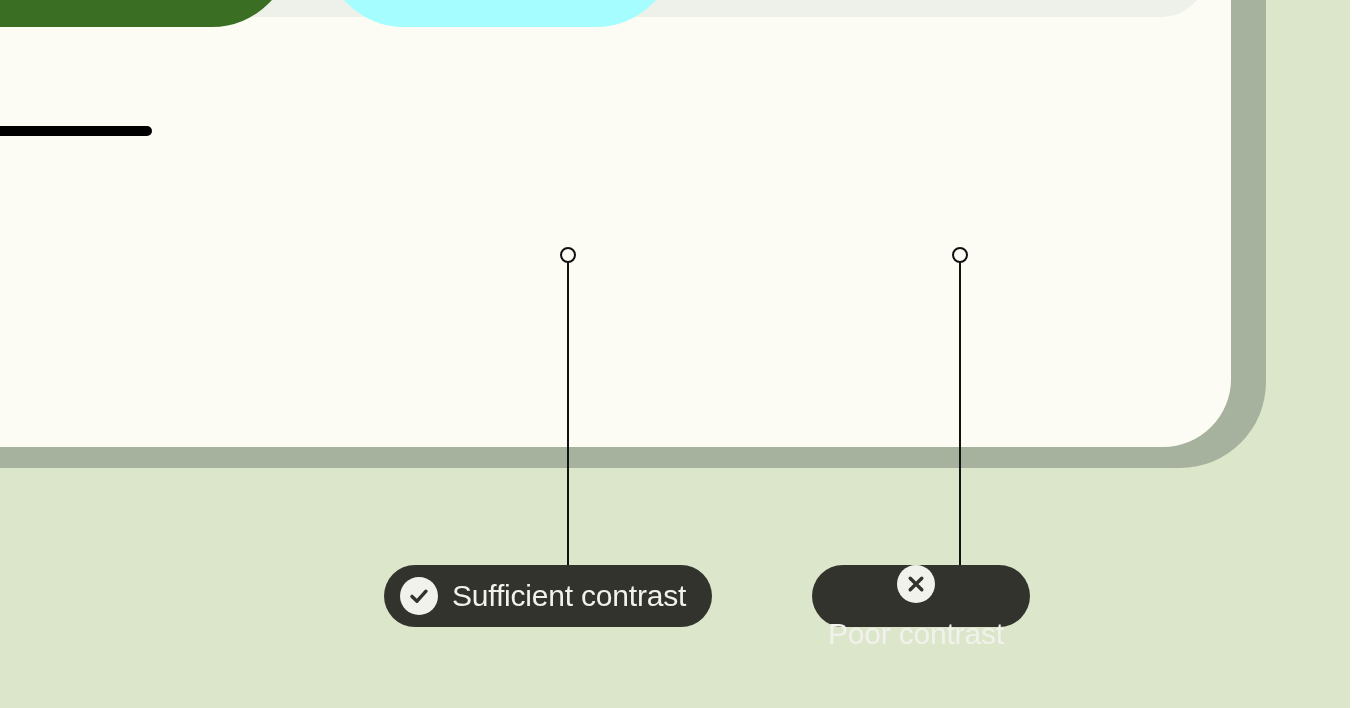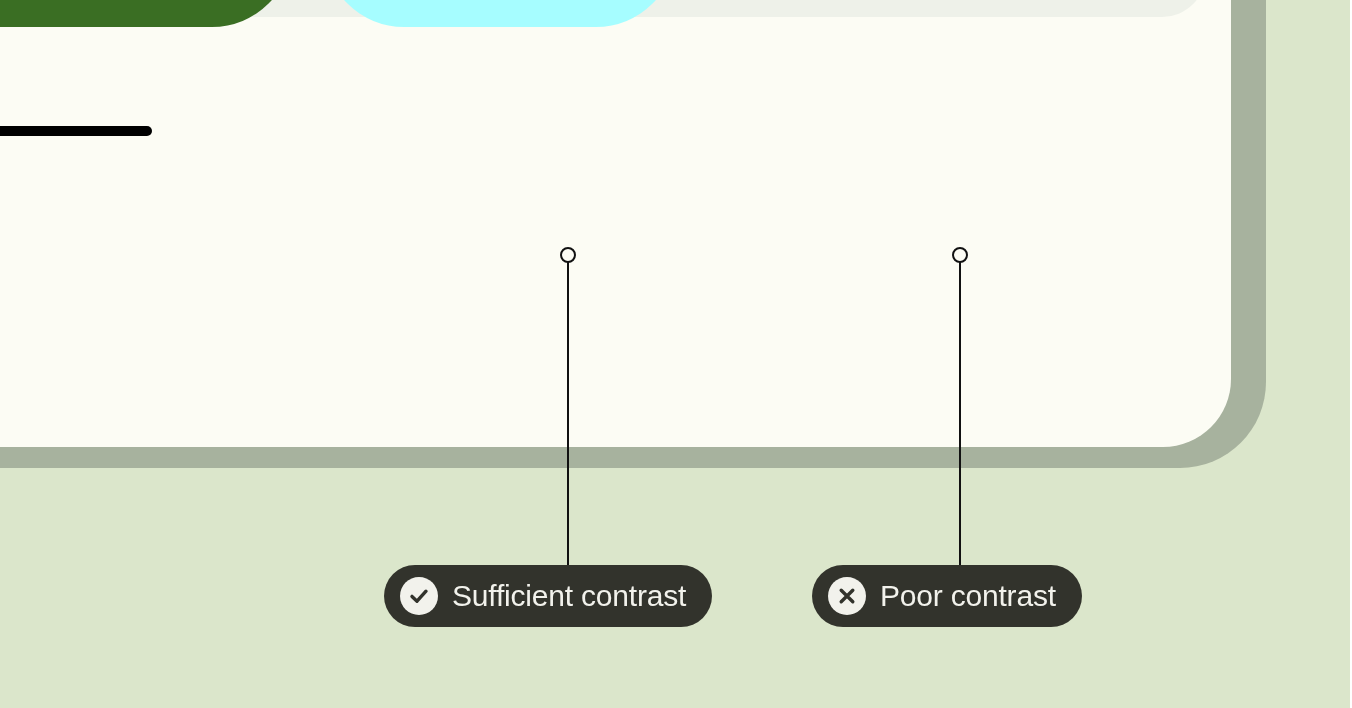--- a/index.html
+++ b/index.html
@@ -108,21 +108,21 @@
     padding:0 26px 0 16px;
     background:#32332c;
     border-radius:40px;
     color:#f2f2ec;
     font-size:30px;
     font-weight:400;
     letter-spacing:-0.2px;
     white-space:nowrap;
   }
   #chip-accept { left:384px; top:565px; }
-  #chip-ignore { left:812px; top:565px; }
+  #chip-ignore { left:812px; top:565px;flex-direction:column; }
 
   .chip-icon {
     flex:none;
     width:38px; height:38px;
     border-radius:50%;
     background:#f2f2ec;
     display:flex;
     align-items:center;
     justify-content:center;
   }

